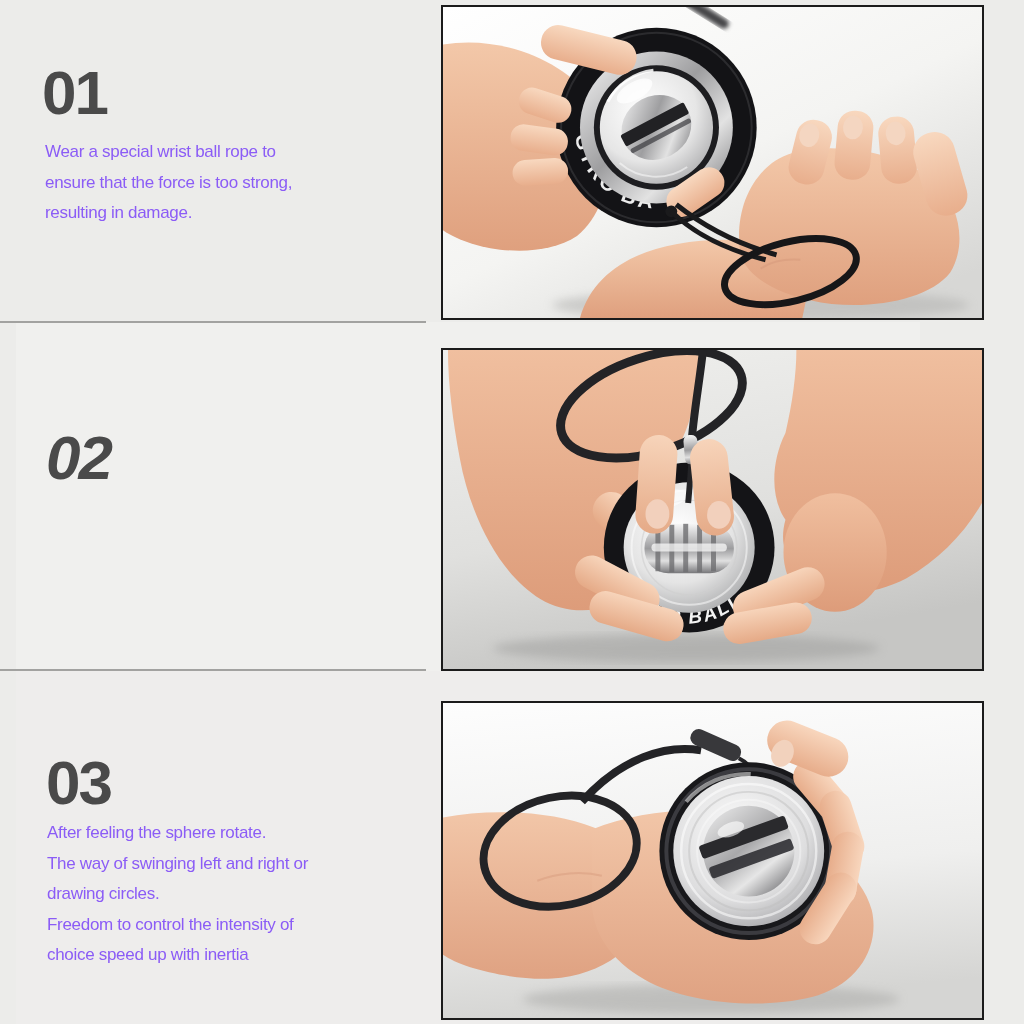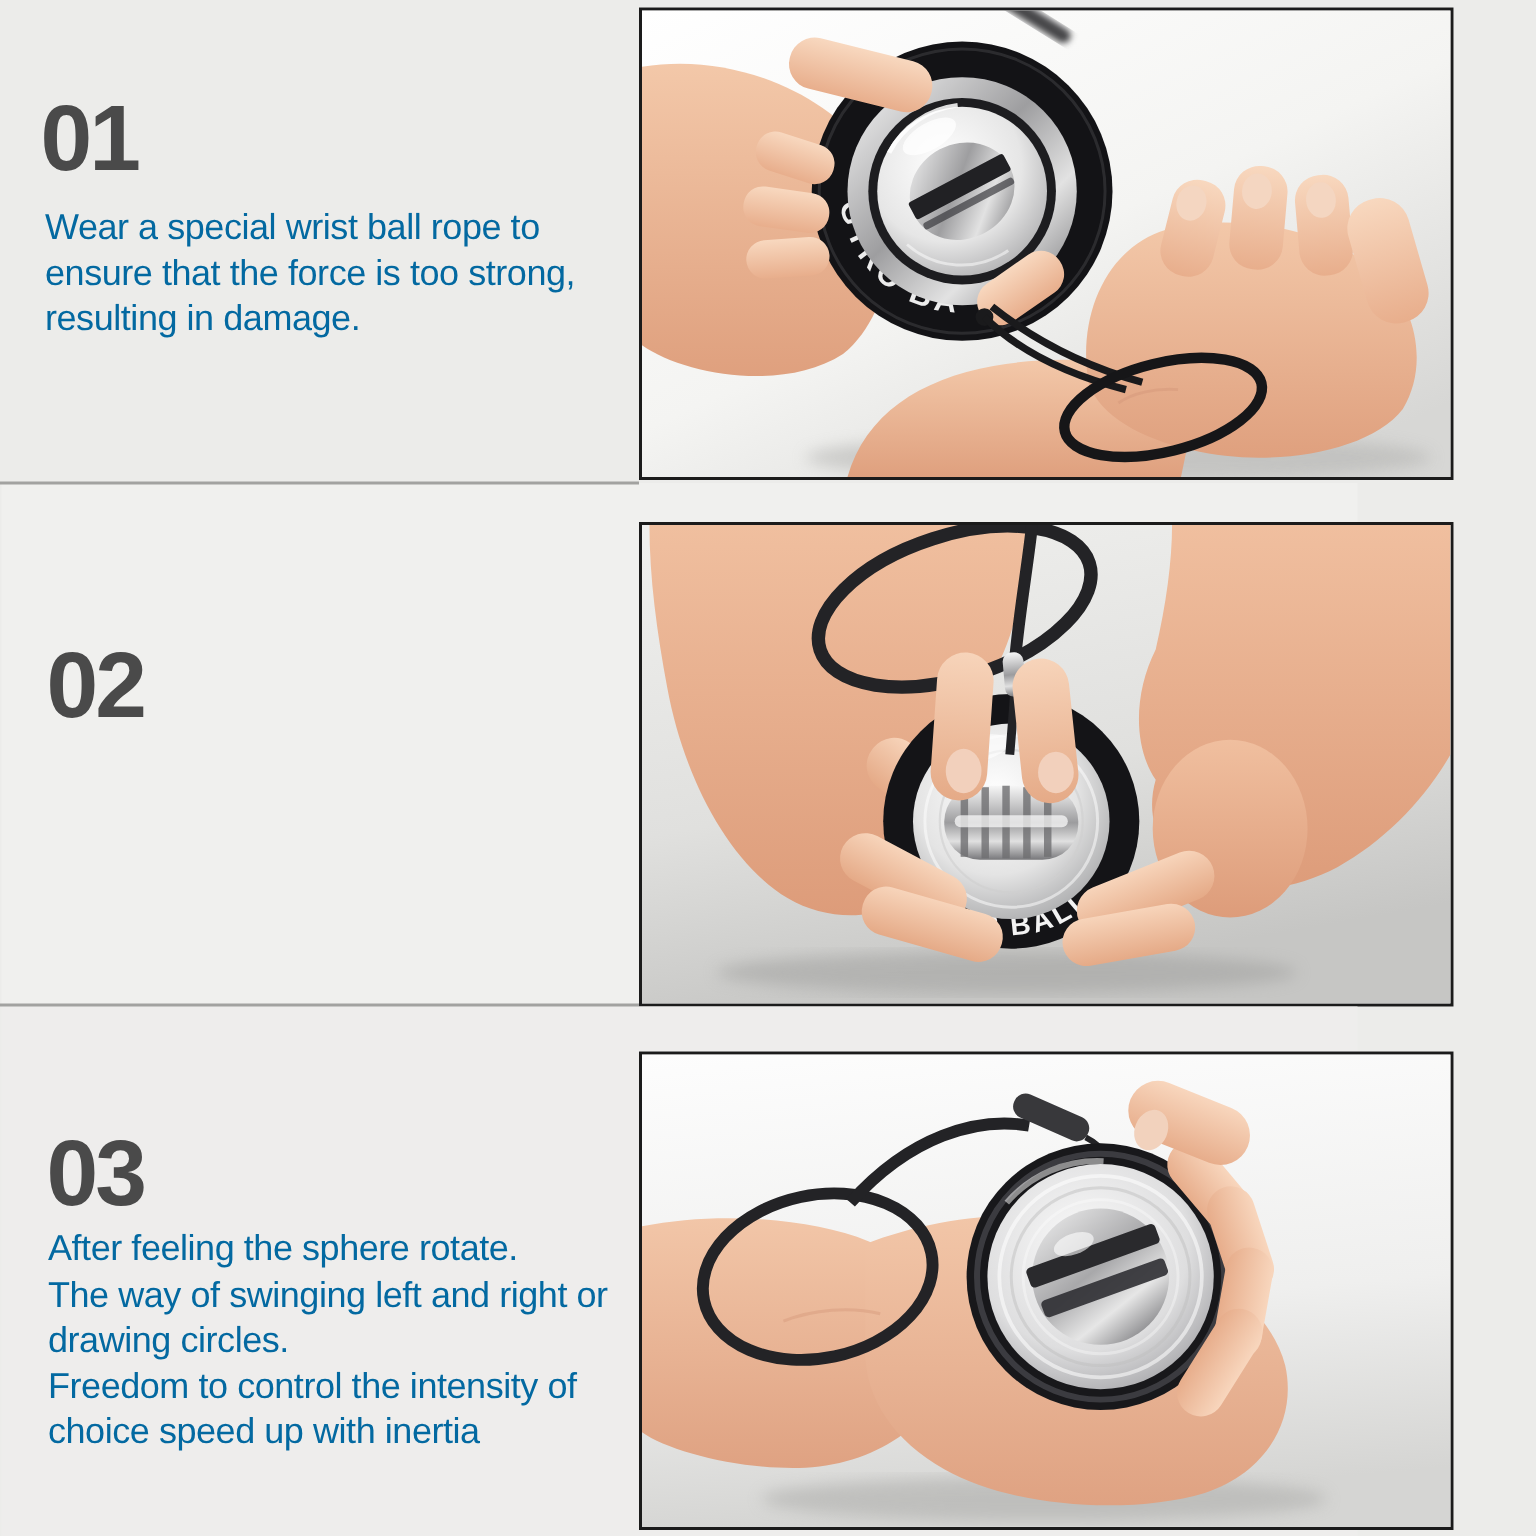--- a/index.html
+++ b/index.html
@@ -1,34 +1,34 @@
 <!DOCTYPE html>
 <html><head>
 <meta charset="utf-8">
 <style>
   html,body{margin:0;padding:0;background:#dcdcda;}
   *{box-sizing:border-box;}
   .canvas{
     position:relative;width:1024px;height:1024px;overflow:hidden;
     font-family:"Liberation Sans",sans-serif;background:#ececea;
   }
-  .band{position:absolute;left:1px;width:904px;}
+  .band{position:absolute;left:16px;width:904px;}
   .band1{top:0;height:322px;background:#ececea;}
-  .band2{top:322px;height:349px;background:#f0f0ee;}
+  .band2{top:322px;height:349px;background:#f0f0ee;font-style:italic;}
   .band3{top:671px;height:353px;background:#eeedec;padding-left:22px;}
   .divider{position:absolute;left:0;width:426px;height:2px;background:#a2a2a0;}
   .div1{top:321px;}
   .div2{top:669px;}
   .step-number{
     position:absolute;font-size:62px;font-weight:700;line-height:62px;
     letter-spacing:-2px;color:#4a4a4a;
   }
   .step-text{
-    position:absolute;width:414px;font-size:24px;line-height:30.6px;
-    letter-spacing:-0.3px;color:#0369a1;white-space:pre-line;
+    position:absolute;width:414px;font-size:17px;line-height:30.6px;
+    letter-spacing:-0.3px;color:#8b5cf6;white-space:pre-line;
   }
   .num1{left:26px;top:62px;}
   .txt1{left:29px;top:137px;}
   .num2{left:30px;top:105px;}
   .txt2{left:29px;top:170px;}
   .num3{left:30px;top:81px;}
   .txt3{left:31px;top:147px;}
   .photo{
     position:absolute;left:425px;width:543px;margin:0;
     border:2px solid #1b1b1b;background:#fff;

